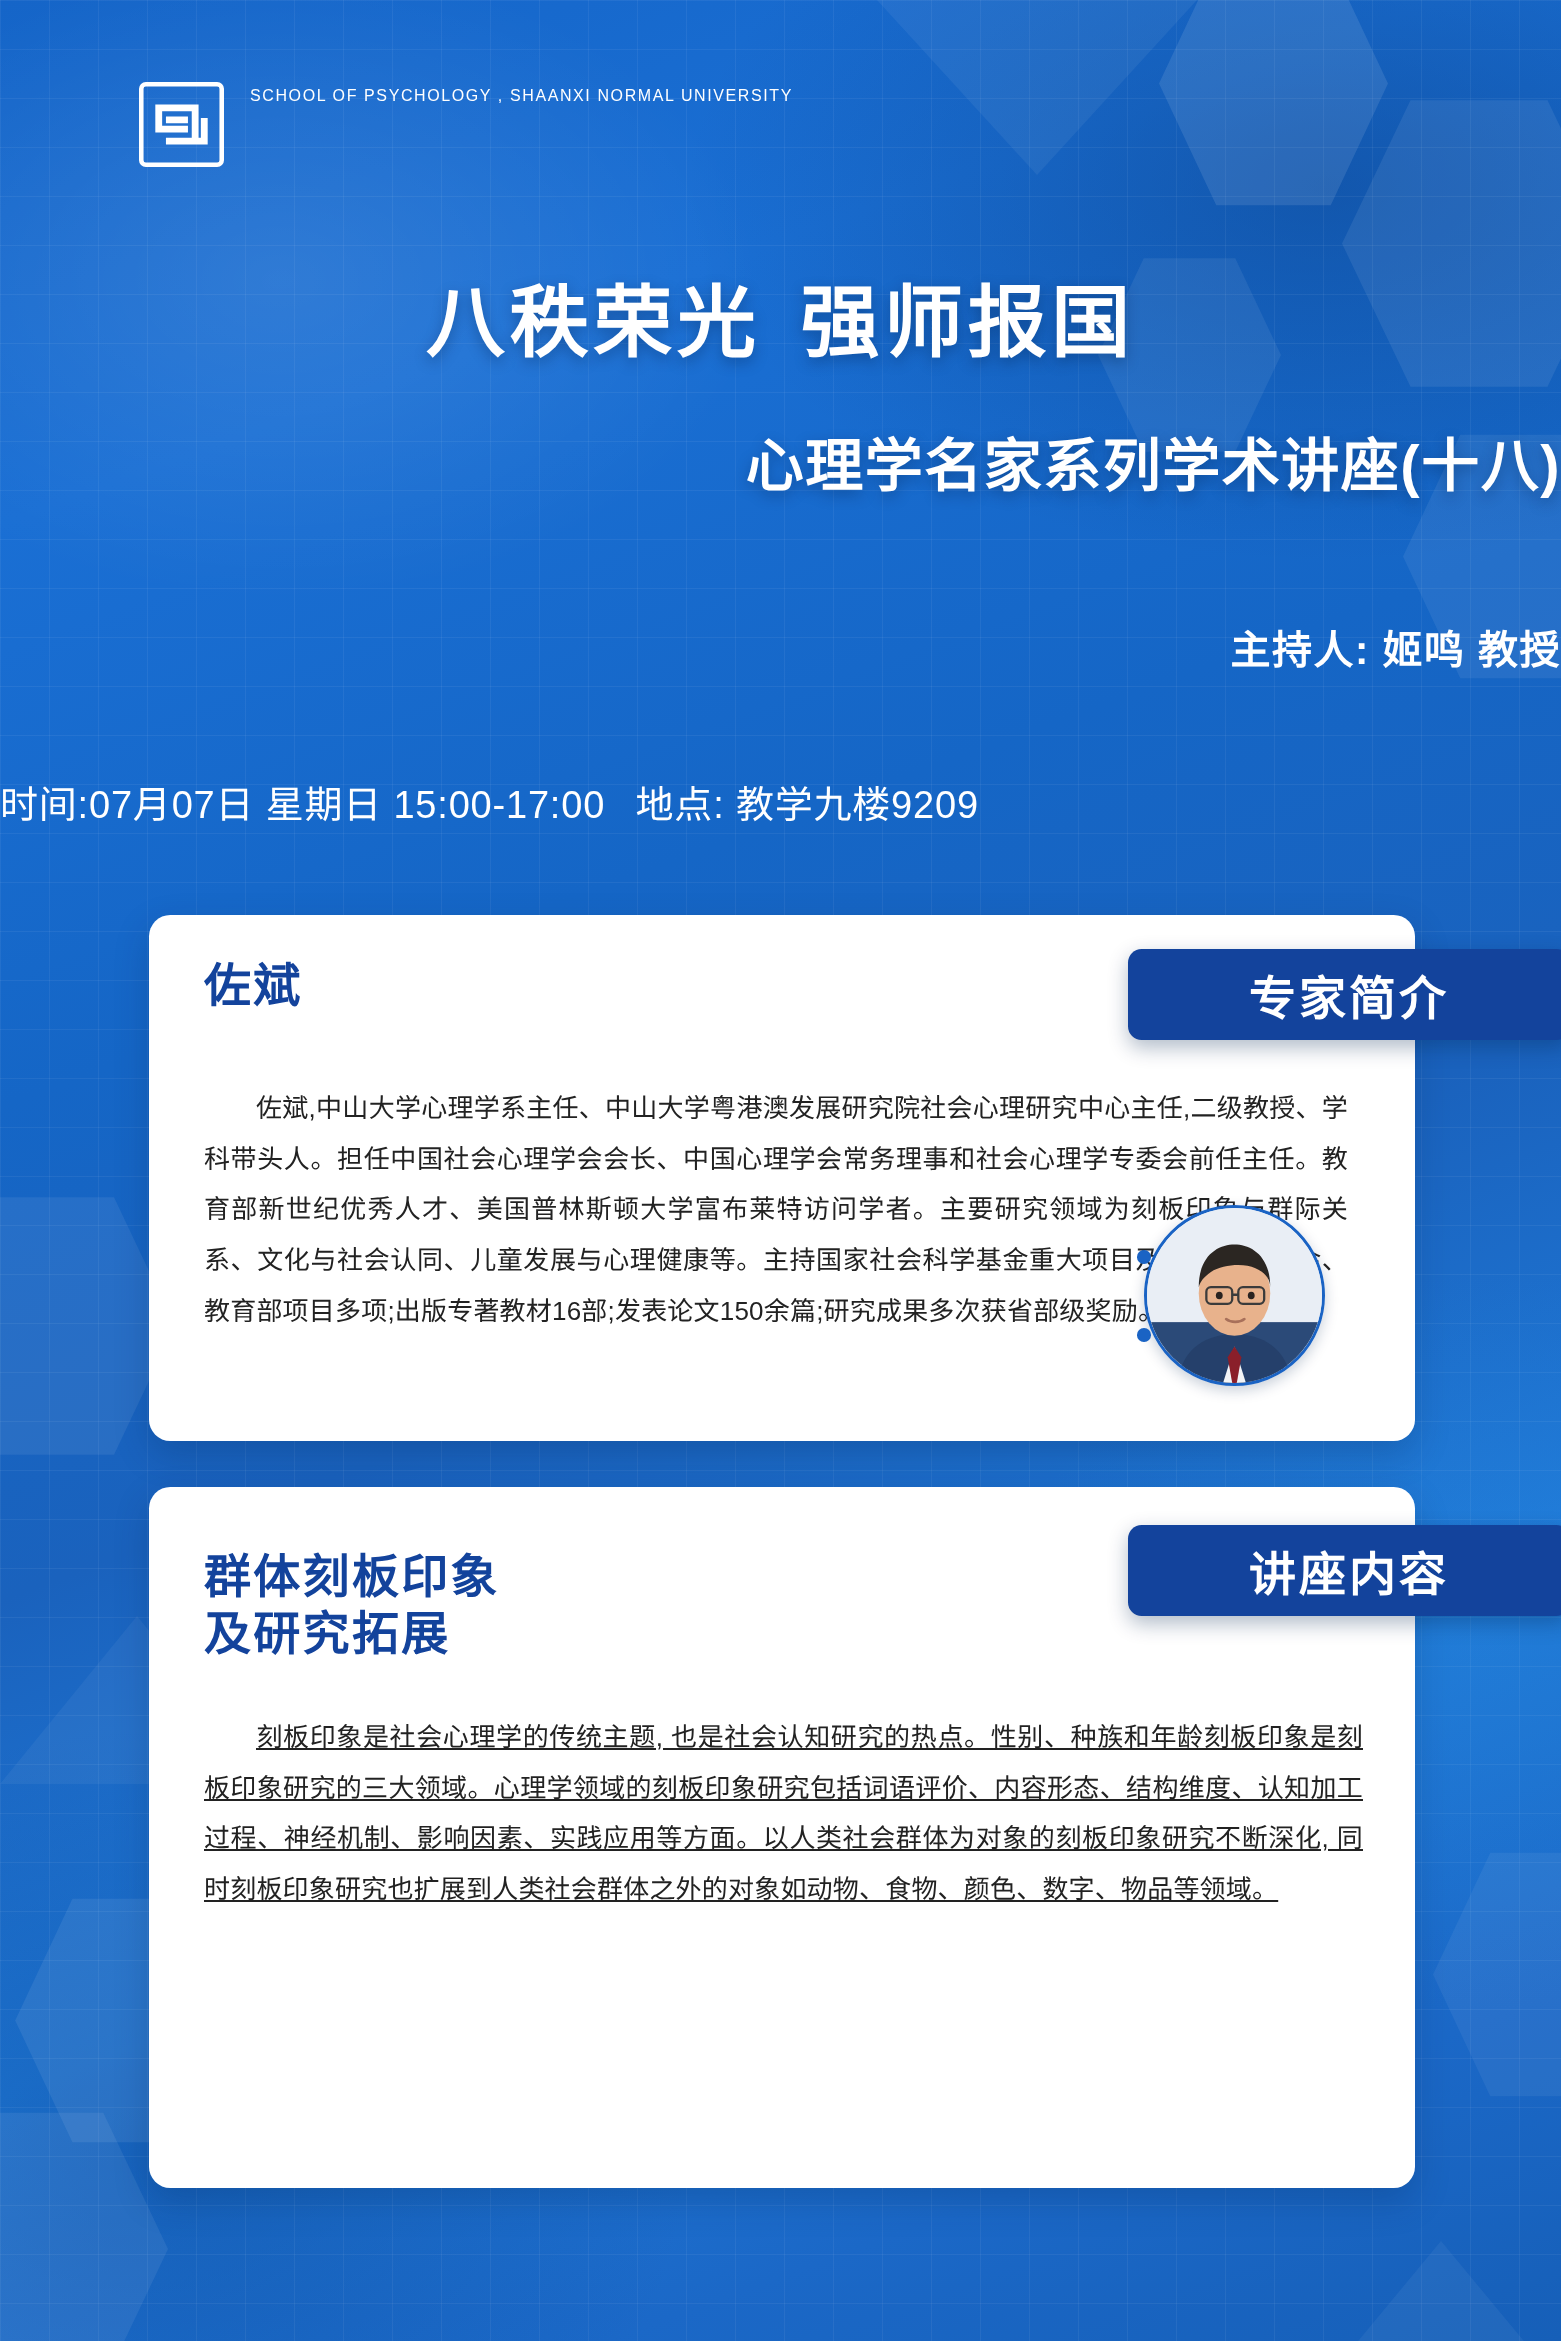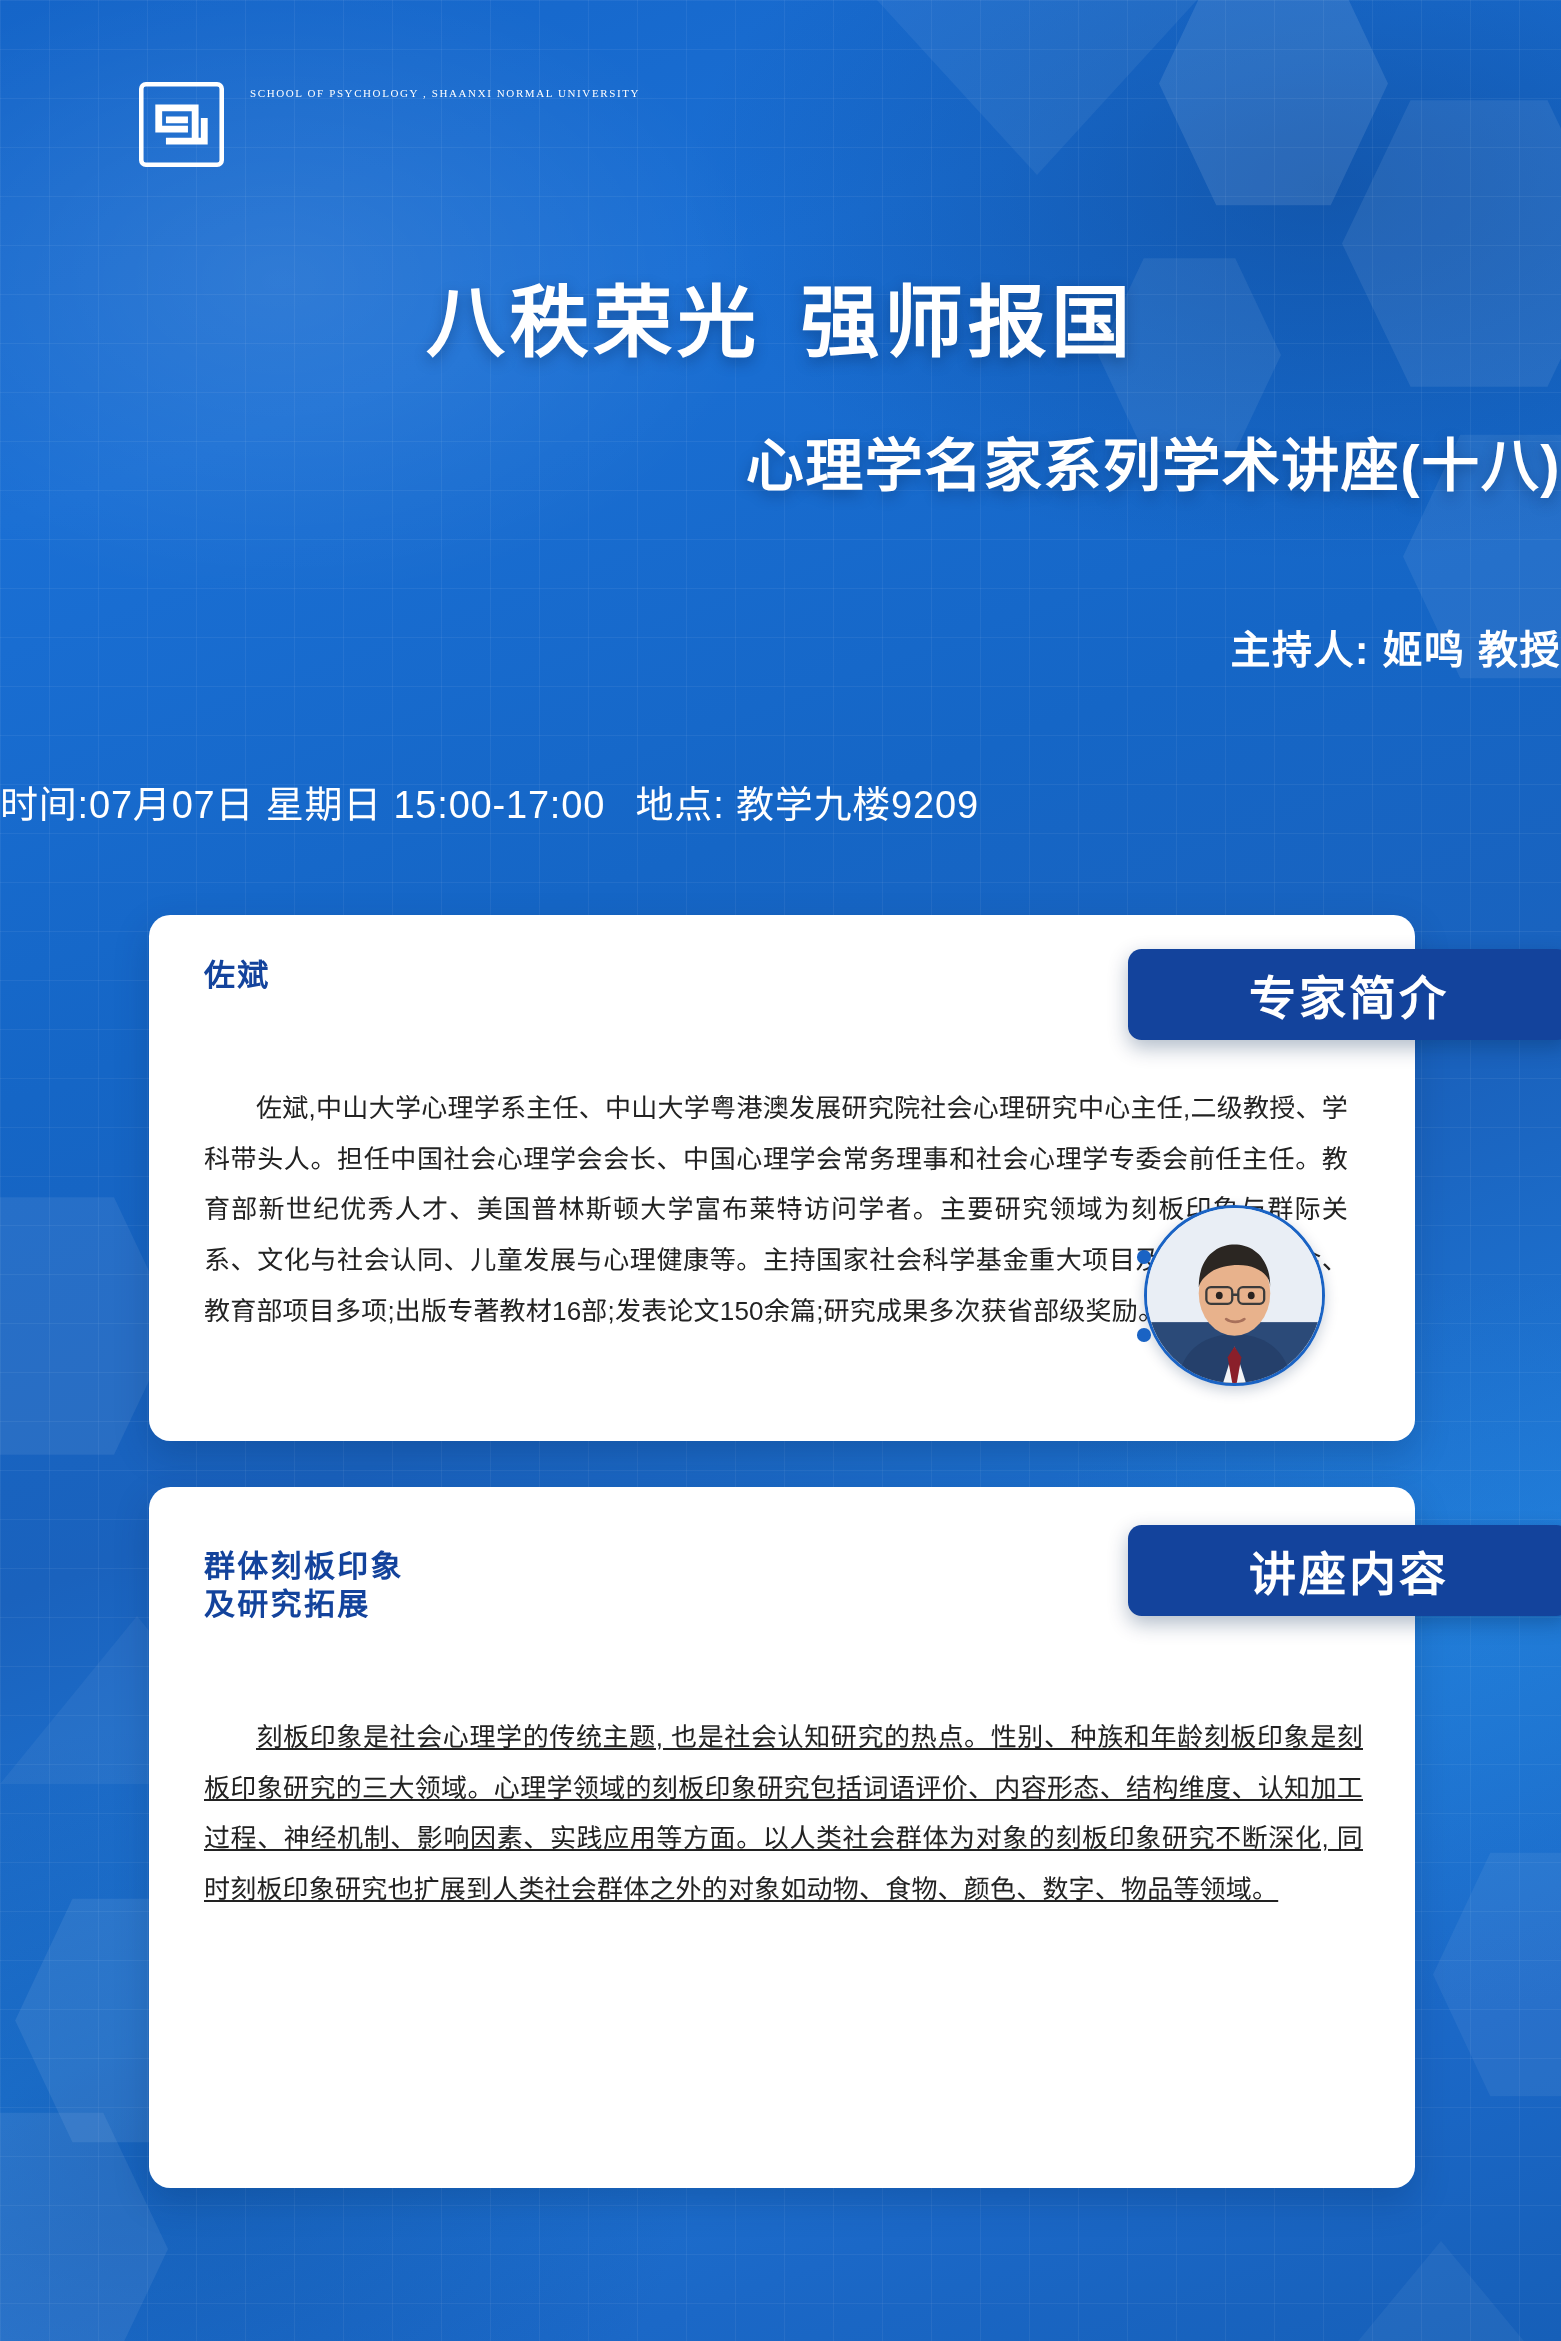--- a/index.html
+++ b/index.html
@@ -71,26 +71,25 @@
   }
   .logo-cn {
     font-family: "DejaVu Serif", "Liberation Serif", serif;
     font-weight: 700;
     font-size: 43px;
     letter-spacing: 4.6px;
     color: #ffffff;
     white-space: nowrap;
   }
   .logo-en {
-    font-size: 11px;
+    font-size: 16px;
     letter-spacing: 1.6px;
     color: #ffffff;
     white-space: nowrap;
     font-weight: 400;
-    font-family: Liberation Serif, serif;
   }
 
   
   .title-1 {
     position: absolute;
     top: 258px;
     left: 0;
     right: 0;
     text-align: center;
     font-size: 79px;
@@ -165,21 +164,21 @@
     letter-spacing: 3px;
     box-shadow: 0 7.6px 20px rgba(3,35,80,0.30);
   }
   #ribbon-expert { top: 949px; }
   #ribbon-content { top: 1525px; }
 
   .card-heading {
     position: absolute;
     left: 204px;
     color: #13439c;
-    font-size: 31px;
+    font-size: 47px;
     font-weight: 800;
     letter-spacing: 2.3px;
     line-height: 1.22;
   }
   #heading-expert { top: 957px; }
   #heading-content { top: 1548px; }
 
   .body-text {
     position: absolute;
     left: 204px;

